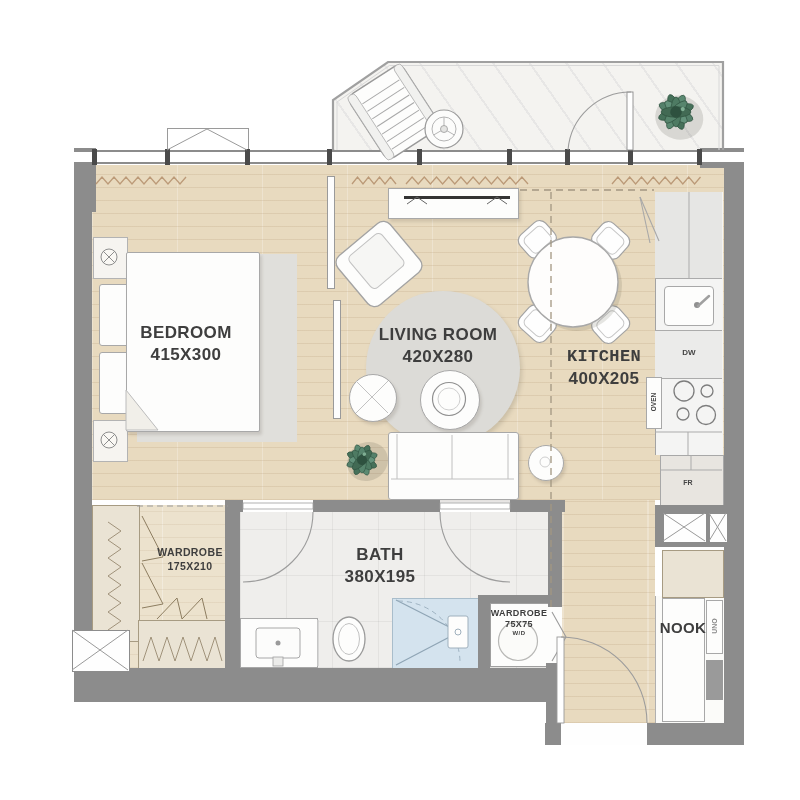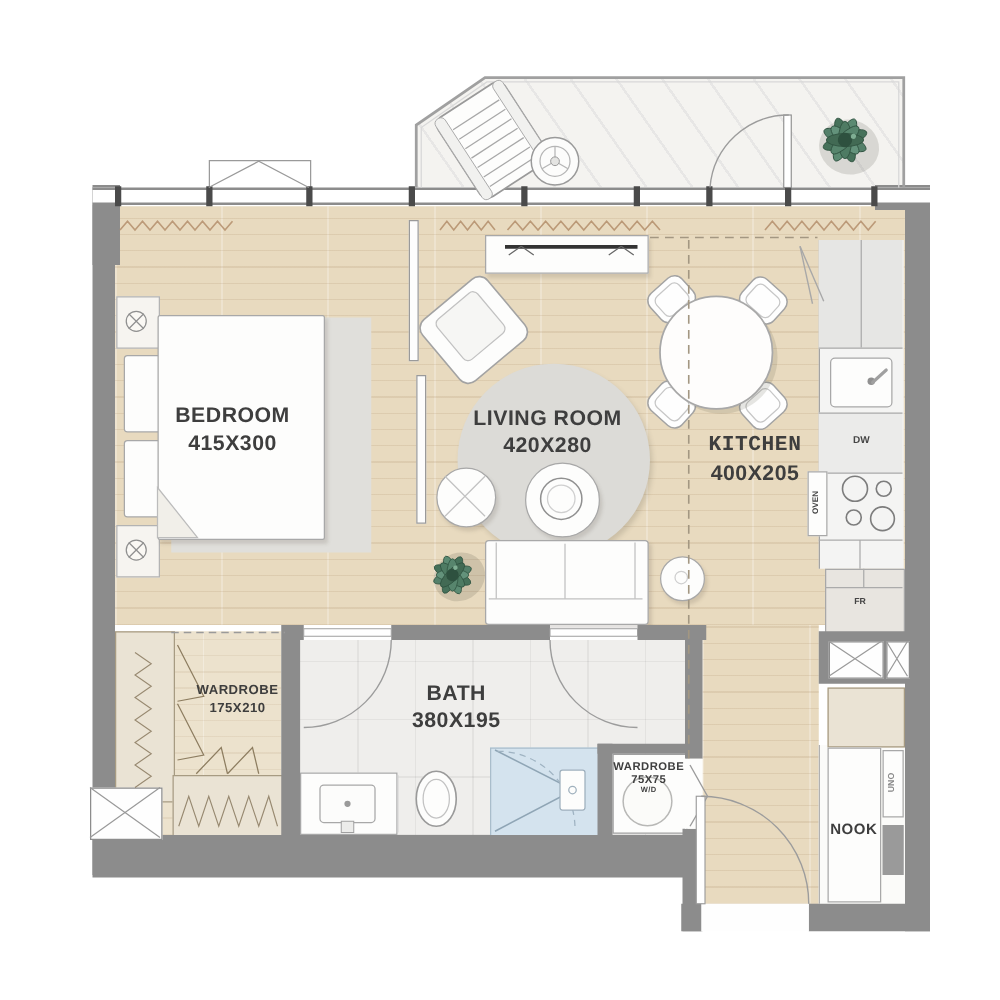--- a/index.html
+++ b/index.html
@@ -332,30 +332,30 @@
     <span style="display:block;">420X280</span>
   </div>
   <div class="room-label" style="left:604px;top:368px;">
     <span style="display:block;font-family:Liberation Mono, monospace;">KITCHEN</span>
     <span style="display:block;">400X205</span>
   </div>
   <div class="room-label" style="left:190px;top:560px;font-size:10.5px;">
     <span style="display:block;">WARDROBE</span>
     <span style="display:block;">175X210</span>
   </div>
-  <div class="room-label" style="left:365px;top:566px;text-align:center;">
+  <div class="room-label" style="left:380px;top:566px;text-align:center;">
     <span style="display:block;">BATH</span>
     <span style="display:block;">380X195</span>
   </div>
   <div class="room-label" style="left:519px;top:622px;font-size:9px;line-height:1.2;">
     <span style="display:block;">WARDROBE</span>
     <span style="display:block;">75X75</span>
     <span style="display:block;font-size:6px;">W/D</span>
   </div>
-  <div class="room-label" style="left:683px;top:664px;font-size:12px;">
+  <div class="room-label" style="left:683px;top:628px;font-size:15px;">
     <span>NOOK</span>
   </div>
   <div class="tiny-label" style="left:689px;top:352px;">
     <span>DW</span>
   </div>
   <div class="tiny-label rot-ccw" style="left:653px;top:402px;font-size:6.5px;">
     <span>OVEN</span>
   </div>
   <div class="tiny-label" style="left:688px;top:482px;font-size:7px;">
     <span>FR</span>

